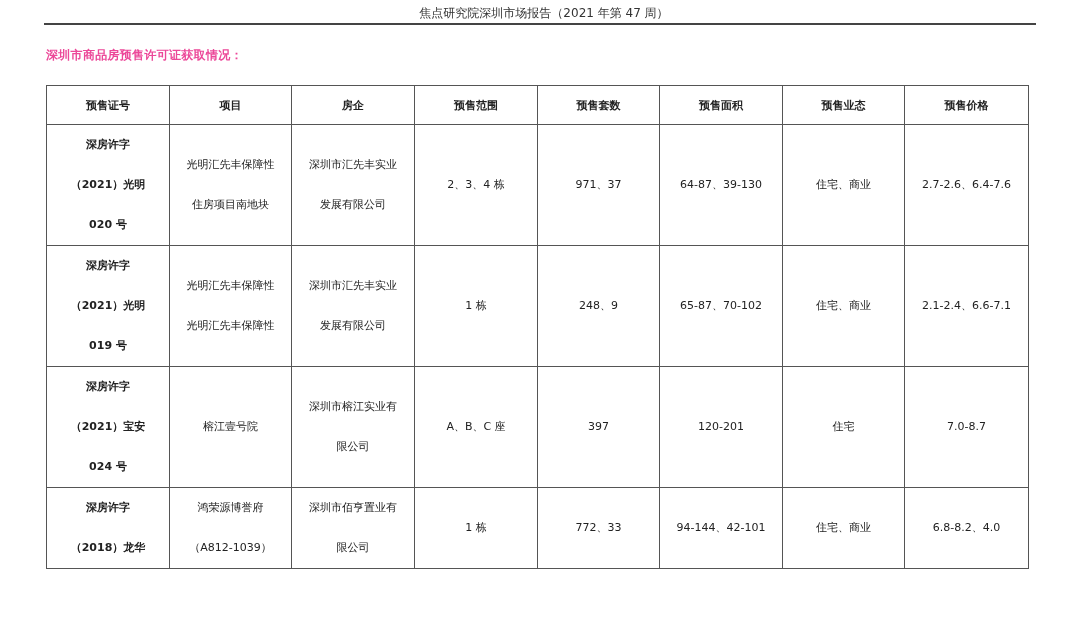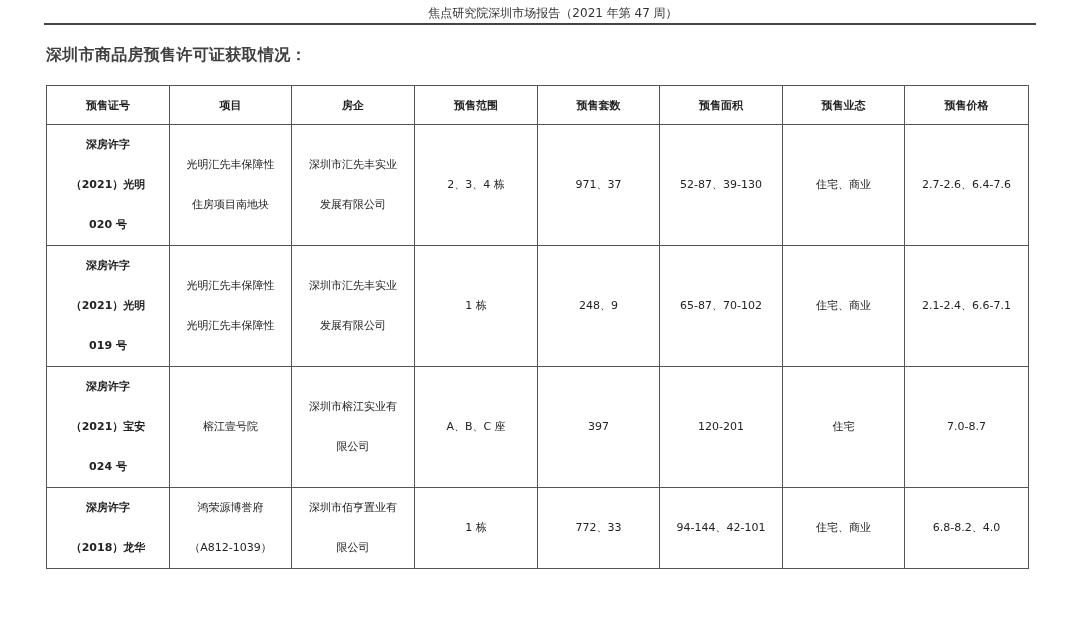--- a/index.html
+++ b/index.html
@@ -10,45 +10,45 @@
     body {
       width: 1080px;
       height: 624px;
       position: relative;
       overflow: hidden;
       font-family: "DejaVu Sans", "Liberation Sans", sans-serif;
       color: #222222;
     }
     .page-header {
       position: absolute;
-      left: 57px;
+      left: 48px;
       top: 4px;
       width: 992px;
       height: 20px;
       text-align: center;
       font-size: 12px;
       line-height: 18px;
       color: #333333;
     }
     .header-rule {
       position: absolute;
       left: 44px;
       top: 23px;
       width: 992px;
       height: 2px;
       background: #444444;
     }
     .section-title {
       position: absolute;
       left: 46px;
       top: 44px;
-      font-size: 16px;
+      font-size: 12px;
       font-weight: bold;
       line-height: 22px;
-      color: #404040;
+      color: #ec4899;
       letter-spacing: 0.3px;
     }
     table.permit-table {
       position: absolute;
       left: 46px;
       top: 85px;
       border-collapse: collapse;
       table-layout: fixed;
       width: 982px;
     }
@@ -130,21 +130,21 @@
       <td>
         <span class="line">光明汇先丰保障性</span>
         <span class="line">住房项目南地块</span>
       </td>
       <td>
         <span class="line">深圳市汇先丰实业</span>
         <span class="line">发展有限公司</span>
       </td>
       <td>2、3、4 栋</td>
       <td>971、37</td>
-      <td>52-87、39-130</td>
+      <td>64-87、39-130</td>
       <td>住宅、商业</td>
       <td>2.7-2.6、6.4-7.6</td>
     </tr>
 
     <tr class="data-row">
       <td class="permit-no">
         <span class="line">深房许字</span>
         <span class="line">（2021）光明</span>
         <span class="line">019 号</span>
       </td>

